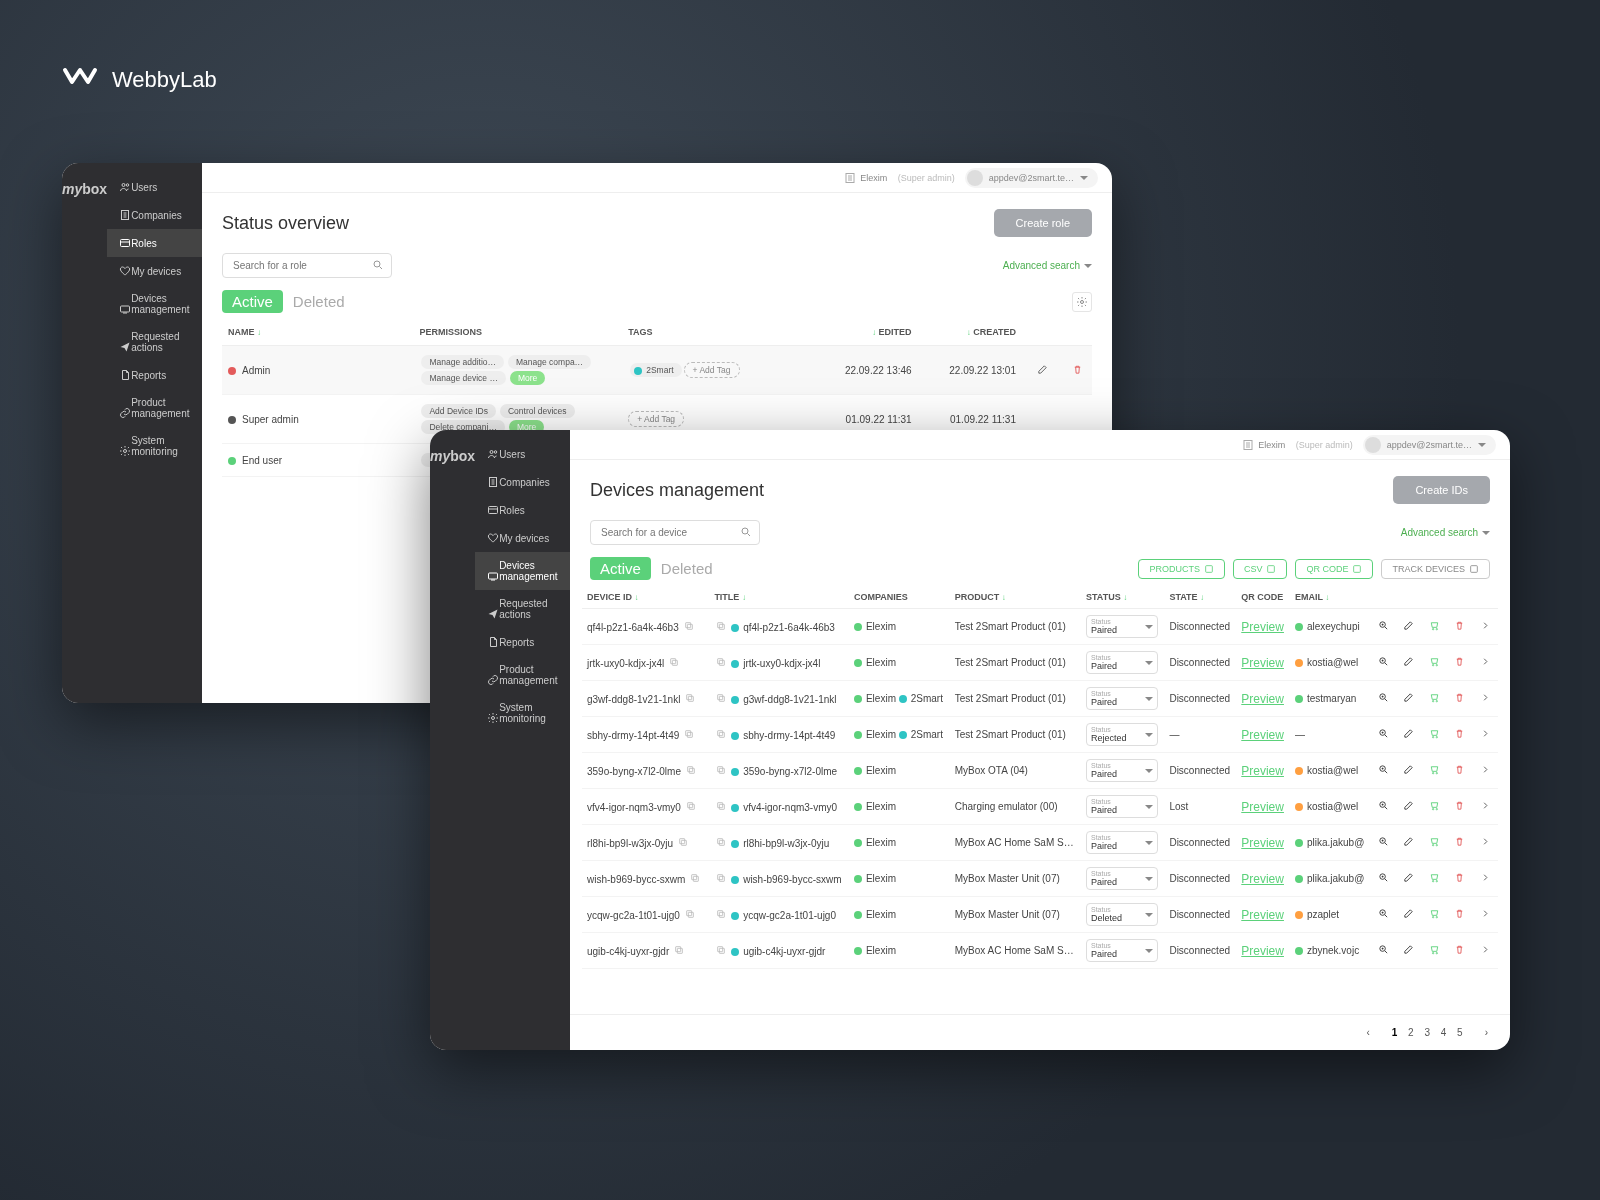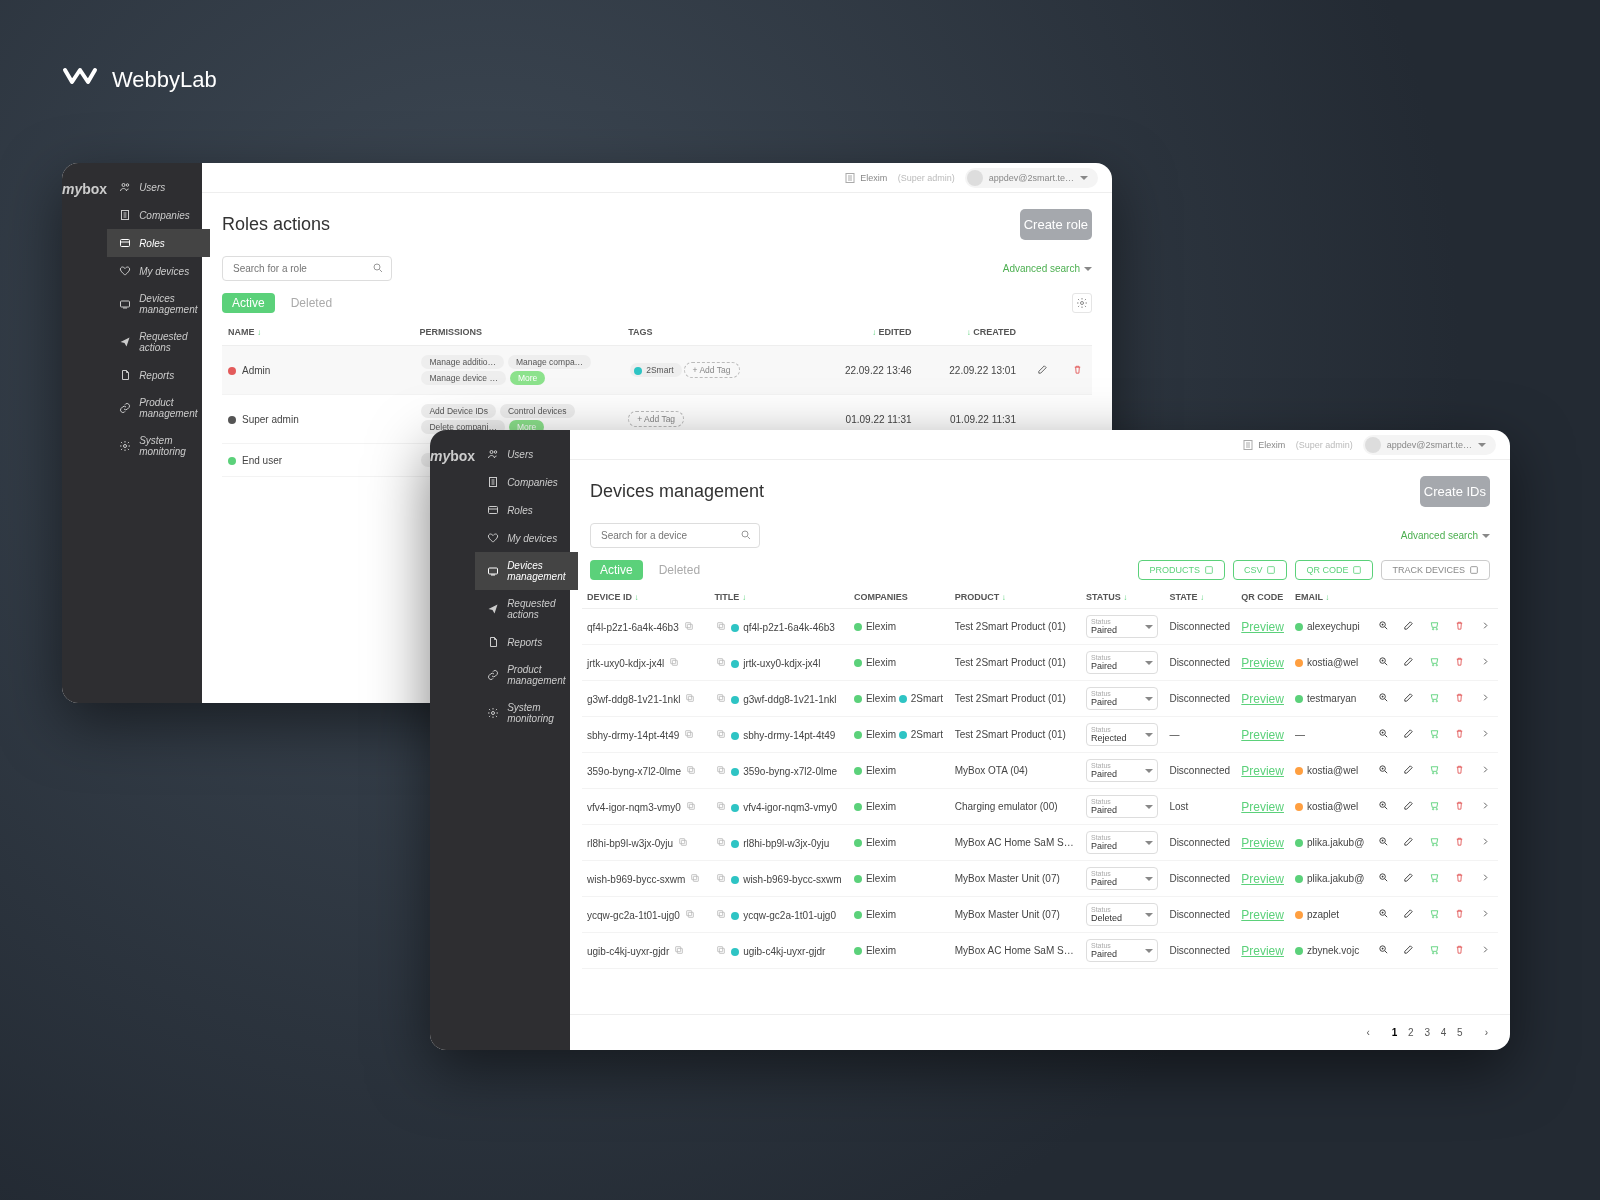--- a/index.html
+++ b/index.html
@@ -7,40 +7,40 @@
   .brand { position:absolute; top:60px; left:60px; display:flex; align-items:center; gap:12px; color:#fff; font-size:22px; }
   .brand svg { width:40px; height:40px; }
   .panel { position:absolute; background:#fff; border-radius:16px; box-shadow:0 20px 60px rgba(0,0,0,.5); overflow:hidden; display:flex; }
   .panel-a { top:163px; left:62px; width:1050px; height:540px; }
   .panel-b { top:430px; left:430px; width:1080px; height:620px; }
   
   .side { width:140px; background:#2e2e31; color:#ccc; font-size:10px; display:flex; flex-direction:row; padding:10px 0; flex-shrink:0;}
   .side .logo { text-align:center; padding:8px 0 18px; }
   .side .logo span { font-size:14px; font-weight:bold;}
   .side .logo .my { font-style:italic;}
-  .nav-item { display:flex; align-items:center; gap:8px; padding:8px 12px; cursor:pointer;font-style:italic; }
+  .nav-item { display:flex; align-items:flex-end; padding:8px 12px; cursor:pointer; }
   .nav-item.active { background:#444; color:#fff; }
   .nav-item svg { width:12px; height:12px; flex-shrink:0; }
   
   .main { flex:1; display:flex; flex-direction:column; min-width:0; }
   .topbar { height:30px; border-bottom:1px solid #eee; display:flex; align-items:center; justify-content:flex-end; gap:10px; padding:0 14px; font-size:9px; color:#888;}
   .topbar .org { display:flex; align-items:center; gap:4px;}
   .topbar .user { display:flex; align-items:center; gap:6px; background:#f4f4f4; border-radius:10px; padding:2px 10px 2px 2px;}
   .topbar .avatar { width:16px; height:16px; border-radius:50%; background:#ddd;}
   .triangle { border-left:4px solid transparent; border-right:4px solid transparent; border-top:4px solid #888;}
   .header { display:flex; justify-content:space-between; align-items:center; padding:16px 20px;}
   .header h1 { font-size:18px; color:#333; font-weight:500;}
-  .btn-primary { background:#a5a8ad; color:#fff; border:none; border-radius:5px; padding:8px 4px; font-size:13px; cursor:pointer;}
+  .btn-primary { background:#a5a8ad; color:#fff; border:none; border-radius:5px; padding:8px 22px; font-size:11px; cursor:pointer;}
   .searchrow { display:flex; align-items:center; justify-content:space-between; padding:0 20px 6px;}
   .searchbox { position:relative; width:170px; }
   .searchbox input { width:100%; border:1px solid #ddd; border-radius:4px; padding:6px 26px 6px 10px; font-size:10px; color:#555;}
   .searchbox svg { position:absolute; right:8px; top:6px; width:12px; height:12px; stroke:#999;}
   .adv { color:#4caf50; font-size:10px; display:flex; align-items:center; gap:4px; cursor:pointer;}
   .filterrow { display:flex; align-items:center; justify-content:space-between; padding:6px 20px;}
-  .tabs { display:flex; gap:6px; font-size:12px;}
+  .tabs { display:flex; gap:0; font-size:15px;}
   .tab { padding:3px 10px; border-radius:4px; cursor:pointer;}
   .tab.active { background:#5bd17a; color:#fff;}
   .tab.inactive { color:#aaa;}
   .action-btns { display:flex; gap:8px;}
   .outline-btn { border:1px solid #5bd17a; background:#fff; color:#5bd17a; font-size:9px; padding:4px 10px; border-radius:4px; display:flex; align-items:center; gap:4px; cursor:pointer; text-transform:uppercase;}
   .outline-btn.gray { border-color:#ccc; color:#888;}
   .gear { width:20px; height:20px; border:1px solid #e5e5e5; border-radius:3px; display:flex; align-items:center; justify-content:center; cursor:pointer;}
   
   .tablewrap { flex:1; overflow:auto; padding:0 20px;}
   table { width:100%; border-collapse:collapse; font-size:10px; color:#444;}
@@ -153,21 +153,21 @@
             <rect x="4" y="3" width="16" height="18"></rect>
             <path d="M8 8h8M8 12h8M8 16h8"></path>
           </svg><span>Elexim</span>&nbsp;<span style="color:#bbb">(Super admin)</span></div>
       <div class="user">
           <span class="avatar"></span>
           <span>appdev@2smart.te…</span>
           <span class="triangle"></span>
         </div>
     </div>
     <div class="header">
-      <h1>Roles actions</h1>
+      <h1>Status overview</h1>
       <button class="btn-primary">Create role</button>
     </div>
     <div class="searchrow">
       <div class="searchbox">
         <input placeholder="Search for a role" style="">
         <svg viewBox="0 0 24 24" fill="none" stroke-width="2">
             <circle cx="10" cy="10" r="6"></circle>
             <path d="M20 20l-5-5"></path>
           </svg>
       </div>

